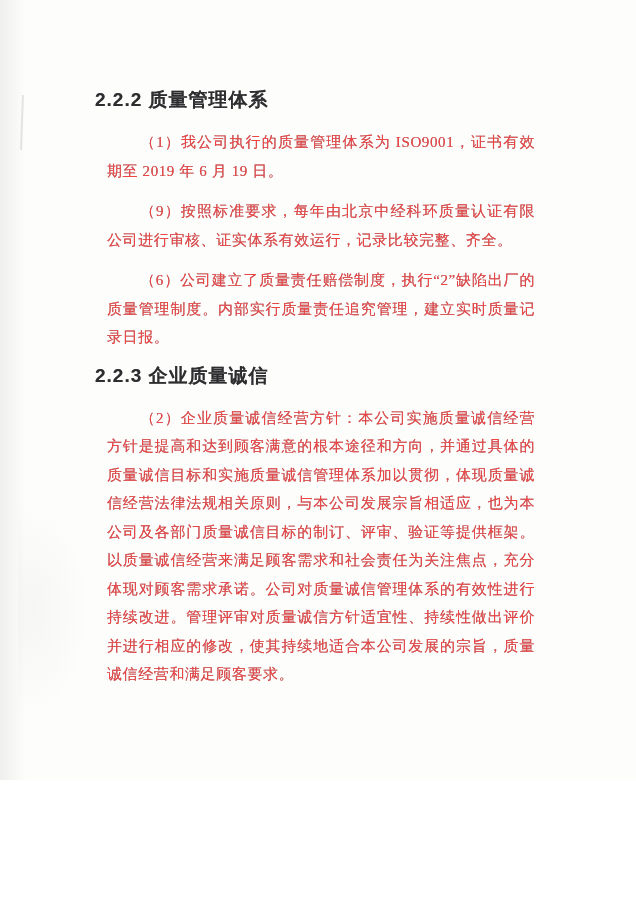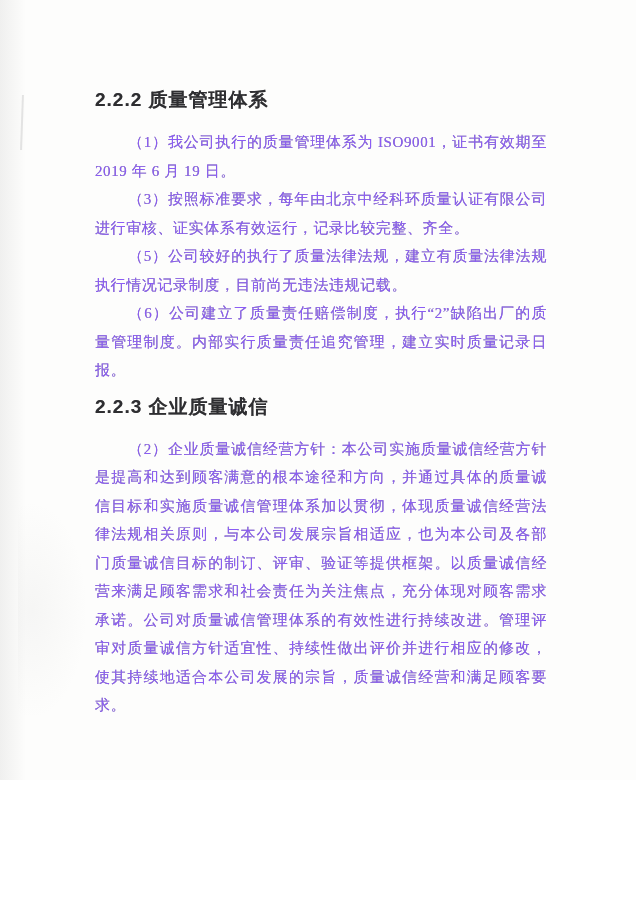--- a/index.html
+++ b/index.html
@@ -52,27 +52,27 @@
     line-height: 24px;
     color: #2e2e31;
     margin: 0 0 16px 0;
     letter-spacing: 1px;
     text-shadow: 0 0 0.5px rgba(40,40,40,0.55);
   }
   .section-heading.second {
     margin-top: 10px;
   }
   .section-body p {
-    margin: 0;
+    margin: 12px;
     font-size: 15px;
     line-height: 28.5px;
     text-align: justify;
     text-indent: 2.2em;
     letter-spacing: 0.6px;
-    color: #8b5cf6;
+    color: #ef4444;
     text-shadow: 0 0 0.6px rgba(90,90,95,0.7);
     word-break: break-all;
   }
   .page-number {
     position: absolute;
     left: 0;
     top: 810px;
     width: 636px;
     text-align: center;
     font-size: 12px;
@@ -87,22 +87,21 @@
   <div class="scan-edge-left"></div>
   <div class="scan-smudge-bottomleft"></div>
   <div class="scan-mark-topleft"></div>
 
   <div class="content">
 
     <h2 class="section-heading">2.2.2 质量管理体系</h2>
 
     <div class="section-body">
       <p>（1）我公司执行的质量管理体系为 ISO9001，证书有效期至 2019 年 6 月 19 日。</p>
-      <p>（3）按照标准要求，每年由北京中经科环质量认证有限公司进行审核、证实体系有效运行，记录比较完整、齐全。</p>
-      <p>（5）公司较好的执行了质量法律法规，建立有质量法律法规执行情况记录制度，目前尚无违法违规记载。</p>
+      <p>（9）按照标准要求，每年由北京中经科环质量认证有限公司进行审核、证实体系有效运行，记录比较完整、齐全。</p>
       <p>（6）公司建立了质量责任赔偿制度，执行“2”缺陷出厂的质量管理制度。内部实行质量责任追究管理，建立实时质量记录日报。</p>
     </div>
 
     <h2 class="section-heading second">2.2.3 企业质量诚信</h2>
 
     <div class="section-body">
       <p>（2）企业质量诚信经营方针：本公司实施质量诚信经营方针是提高和达到顾客满意的根本途径和方向，并通过具体的质量诚信目标和实施质量诚信管理体系加以贯彻，体现质量诚信经营法律法规相关原则，与本公司发展宗旨相适应，也为本公司及各部门质量诚信目标的制订、评审、验证等提供框架。以质量诚信经营来满足顾客需求和社会责任为关注焦点，充分体现对顾客需求承诺。公司对质量诚信管理体系的有效性进行持续改进。管理评审对质量诚信方针适宜性、持续性做出评价并进行相应的修改，使其持续地适合本公司发展的宗旨，质量诚信经营和满足顾客要求。</p>
 
     </div>
 

